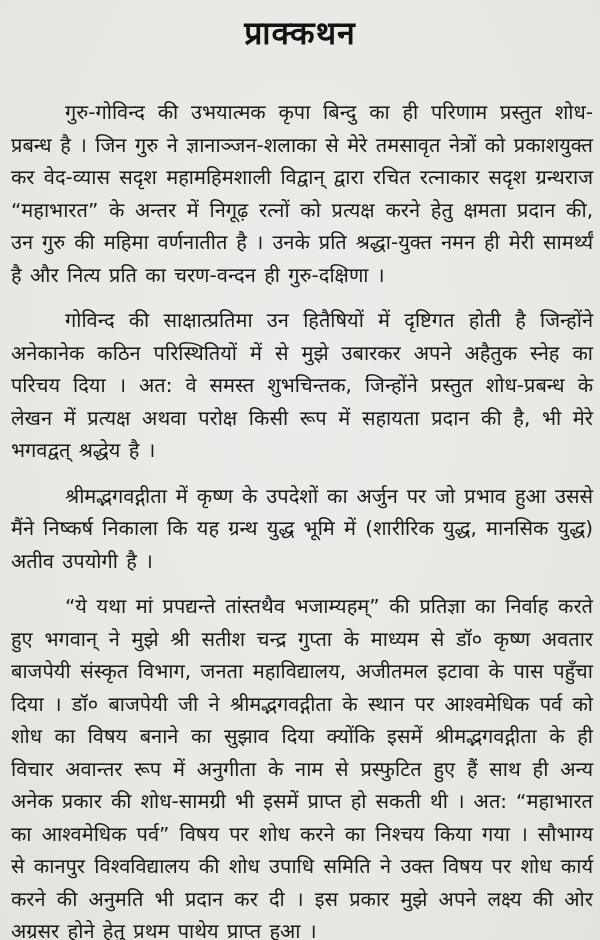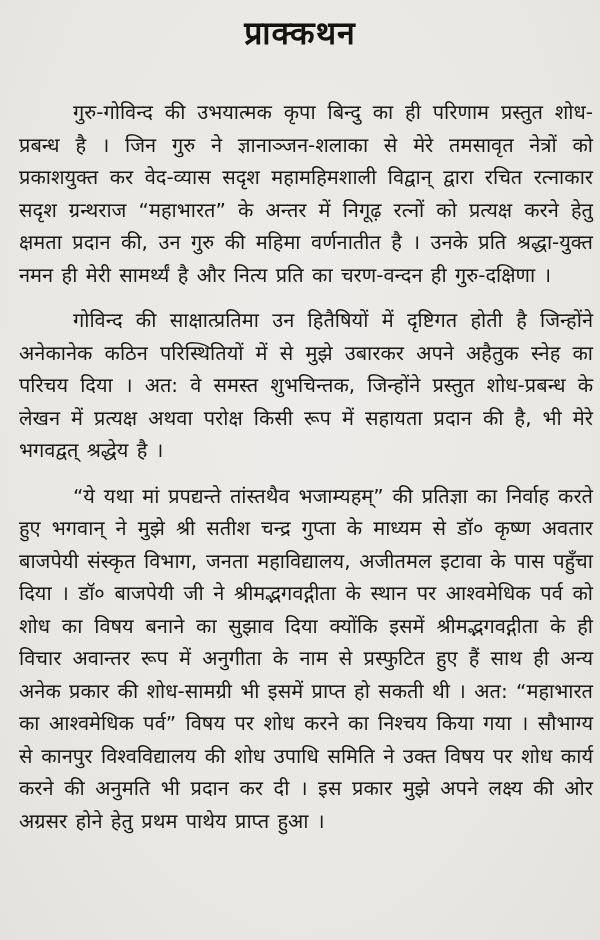--- a/index.html
+++ b/index.html
@@ -27,30 +27,31 @@
     letter-spacing: 1px;
     margin: 4px 0 42px 0;
     color: #141311;
     font-family: Liberation Mono, monospace;
   }
   .para {
     font-size: 20px;
     line-height: 32.5px;
     text-align: justify;
     text-indent: 54px;
-    margin: 0 0 13px 12px;
+    margin: 0 0 13px 4px;
     word-spacing: 2px;
   }
 </style>
 </head>
 <body>
 
 <main class="scan-page">
   <h1 class="doc-title">प्राक्कथन</h1>
 
   <p class="para">गुरु-गोविन्द की उभयात्मक कृपा बिन्दु का ही परिणाम प्रस्तुत शोध-प्रबन्ध है । जिन गुरु ने ज्ञानाञ्जन-शलाका से मेरे तमसावृत नेत्रों को प्रकाशयुक्त कर वेद-व्यास सदृश महामहिमशाली विद्वान् द्वारा रचित रत्नाकार सदृश ग्रन्थराज “महाभारत” के अन्तर में निगूढ़ रत्नों को प्रत्यक्ष करने हेतु क्षमता प्रदान की, उन गुरु की महिमा वर्णनातीत है । उनके प्रति श्रद्धा-युक्त नमन ही मेरी सामर्थ्यं है और नित्य प्रति का चरण-वन्दन ही गुरु-दक्षिणा ।</p>
 
   <p class="para">गोविन्द की साक्षात्प्रतिमा उन हितैषियों में दृष्टिगत होती है जिन्होंने अनेकानेक कठिन परिस्थितियों में से मुझे उबारकर अपने अहैतुक स्नेह का परिचय दिया । अत: वे समस्त शुभचिन्तक, जिन्होंने प्रस्तुत शोध-प्रबन्ध के लेखन में प्रत्यक्ष अथवा परोक्ष किसी रूप में सहायता प्रदान की है, भी मेरे भगवद्वत् श्रद्धेय है ।</p>
 
+  <p class="para">श्रीमद्भगवद्गीता में कृष्ण के उपदेशों का अर्जुन पर जो प्रभाव हुआ उससे मैंने निष्कर्ष निकाला कि यह ग्रन्थ युद्ध भूमि में (शारीरिक युद्ध, मानसिक युद्ध) अतीव उपयोगी है ।</p>
 
 
   <p class="para">“ये यथा मां प्रपद्यन्ते तांस्तथैव भजाम्यहम्” की प्रतिज्ञा का निर्वाह करते हुए भगवान् ने मुझे श्री सतीश चन्द्र गुप्ता के माध्यम से डॉ० कृष्ण अवतार बाजपेयी संस्कृत विभाग, जनता महाविद्यालय, अजीतमल इटावा के पास पहुँचा दिया । डॉ० बाजपेयी जी ने श्रीमद्भगवद्गीता के स्थान पर आश्वमेधिक पर्व को शोध का विषय बनाने का सुझाव दिया क्योंकि इसमें श्रीमद्भगवद्गीता के ही विचार अवान्तर रूप में अनुगीता के नाम से प्रस्फुटित हुए हैं साथ ही अन्य अनेक प्रकार की शोध-सामग्री भी इसमें प्राप्त हो सकती थी । अत: “महाभारत का आश्वमेधिक पर्व” विषय पर शोध करने का निश्चय किया गया । सौभाग्य से कानपुर विश्वविद्यालय की शोध उपाधि समिति ने उक्त विषय पर शोध कार्य करने की अनुमति भी प्रदान कर दी । इस प्रकार मुझे अपने लक्ष्य की ओर अग्रसर होने हेतु प्रथम पाथेय प्राप्त हुआ ।</p>
 </main>
 
 </body></html>

